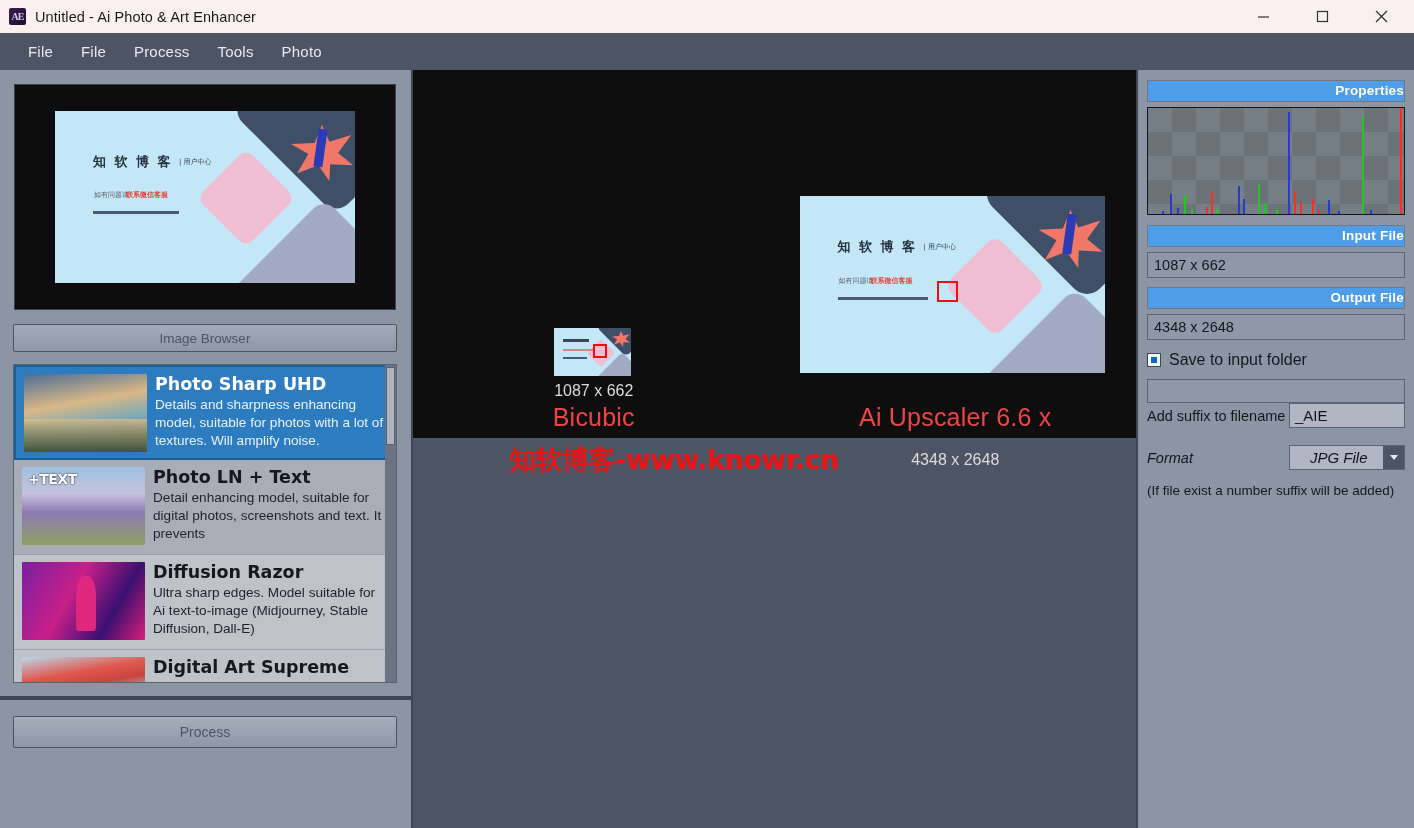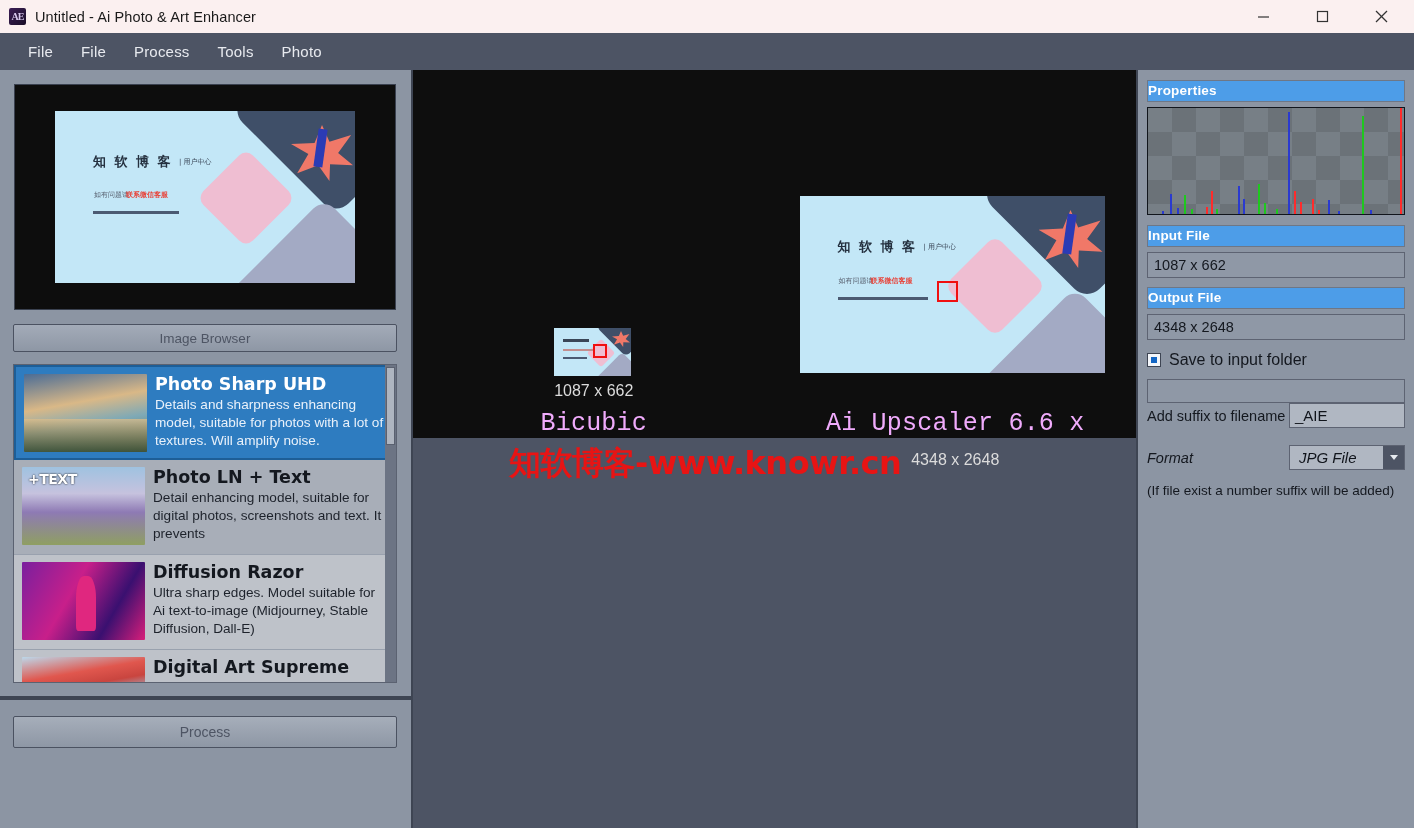--- a/index.html
+++ b/index.html
@@ -170,55 +170,55 @@
   }
 
   
   #center { flex: 1 1 auto; display: flex; flex-direction: column; position: relative; }
   #compare {
     height: 368px; background: #0e0e0e; position: relative;
     display: flex;
   }
   .cmp-half { flex: 1 1 50%; position: relative; }
   .cmp-cap {
-    position: absolute; bottom: 0; width: 100%; text-align: center;
-    color: #f0abfc; font-size: 25px; font-family: Liberation Mono, monospace;
+    position: absolute; bottom: 6px; width: 100%; text-align: center;
+    color: #ef4444; font-size: 25px; font-family: Liberation Sans, sans-serif;
     letter-spacing: .2px;
   }
   .cmp-dims {
     position: absolute; width: 100%; text-align: center;
     color: #dcdcdc; font-size: 16px;
   }
   .sel-box {
     position: absolute; border: 2px solid #f01010;
   }
   #watermark {
     position: absolute; left: 96px; top: 372px;
-    color: #e81414; font-size: 32px; font-weight: bold;
+    color: #e81414; font-size: 27px; font-weight: bold;
     font-family: "DejaVu Sans", sans-serif; letter-spacing: -.5px;
     white-space: nowrap; z-index: 5; text-align: right;
   }
   #bottom-split { flex: 1 1 auto; display: flex; border-top: 2px solid #5a6272; }
   #zoom-left { flex: 1 1 50%; background: #bde6fb; }
   #zoom-right {
     flex: 1 1 50%; background: #252829;
     display: flex; align-items: center; justify-content: center;
   }
   #processing-text {
     color: #f0f0f0; font-size: 25px; font-family: "DejaVu Sans", sans-serif;
   }
 
   
   #props {
     width: 278px; background: #8c95a3; border-left: 2px solid #3e4553;
     padding: 10px 9px 0 9px;
   }
   .blue-head {
     background: #4d9de8; color: #ffffff; font-size: 13.5px; font-weight: bold;
-    text-align: left; padding: 2px 0 3px 0; border: 1px solid #6e7786;
+    text-align: right; padding: 2px 0 3px 0; border: 1px solid #6e7786;
     letter-spacing: .2px;
   }
   #histogram {
     height: 108px; margin-top: 5px; border: 1px solid #11151c;
     position: relative; overflow: hidden;
     background-color: #777f86;
     background-image:
       linear-gradient(45deg, #6b7278 25%, transparent 25%, transparent 75%, #6b7278 75%),
       linear-gradient(45deg, #6b7278 25%, transparent 25%, transparent 75%, #6b7278 75%);
     background-size: 48px 48px;
@@ -256,21 +256,21 @@
   .label-row { display: flex; align-items: center; margin-top: 0; }
   .label-row .lbl { font-size: 14.5px; color: #14181f; }
   .inp {
     margin-left: auto; width: 116px; height: 25px; background: #b0b7c2;
     border: 1px solid #5d6372; display: flex; align-items: center;
     padding-left: 5px; font-size: 15px; color: #10141b;
   }
   .combo {
     margin-left: auto; width: 116px; height: 25px; background: #b0b7c2;
     border: 1px solid #5d6372; display: flex; align-items: center;
-    padding-left: 9px; font-size: 15px; color: #10141b; position: relative;
+    padding-left: 20px; font-size: 15px; color: #10141b; position: relative;
   }
   .combo .arrowbox {
     position: absolute; right: 0; top: 0; width: 21px; height: 100%;
     background: #4d5464; display: flex; align-items: center; justify-content: center;
   }
   .combo .arrowbox i {
     width: 0; height: 0; border-left: 4px solid transparent;
     border-right: 4px solid transparent; border-top: 5px solid #e6e9ef;
     display: block;
   }

